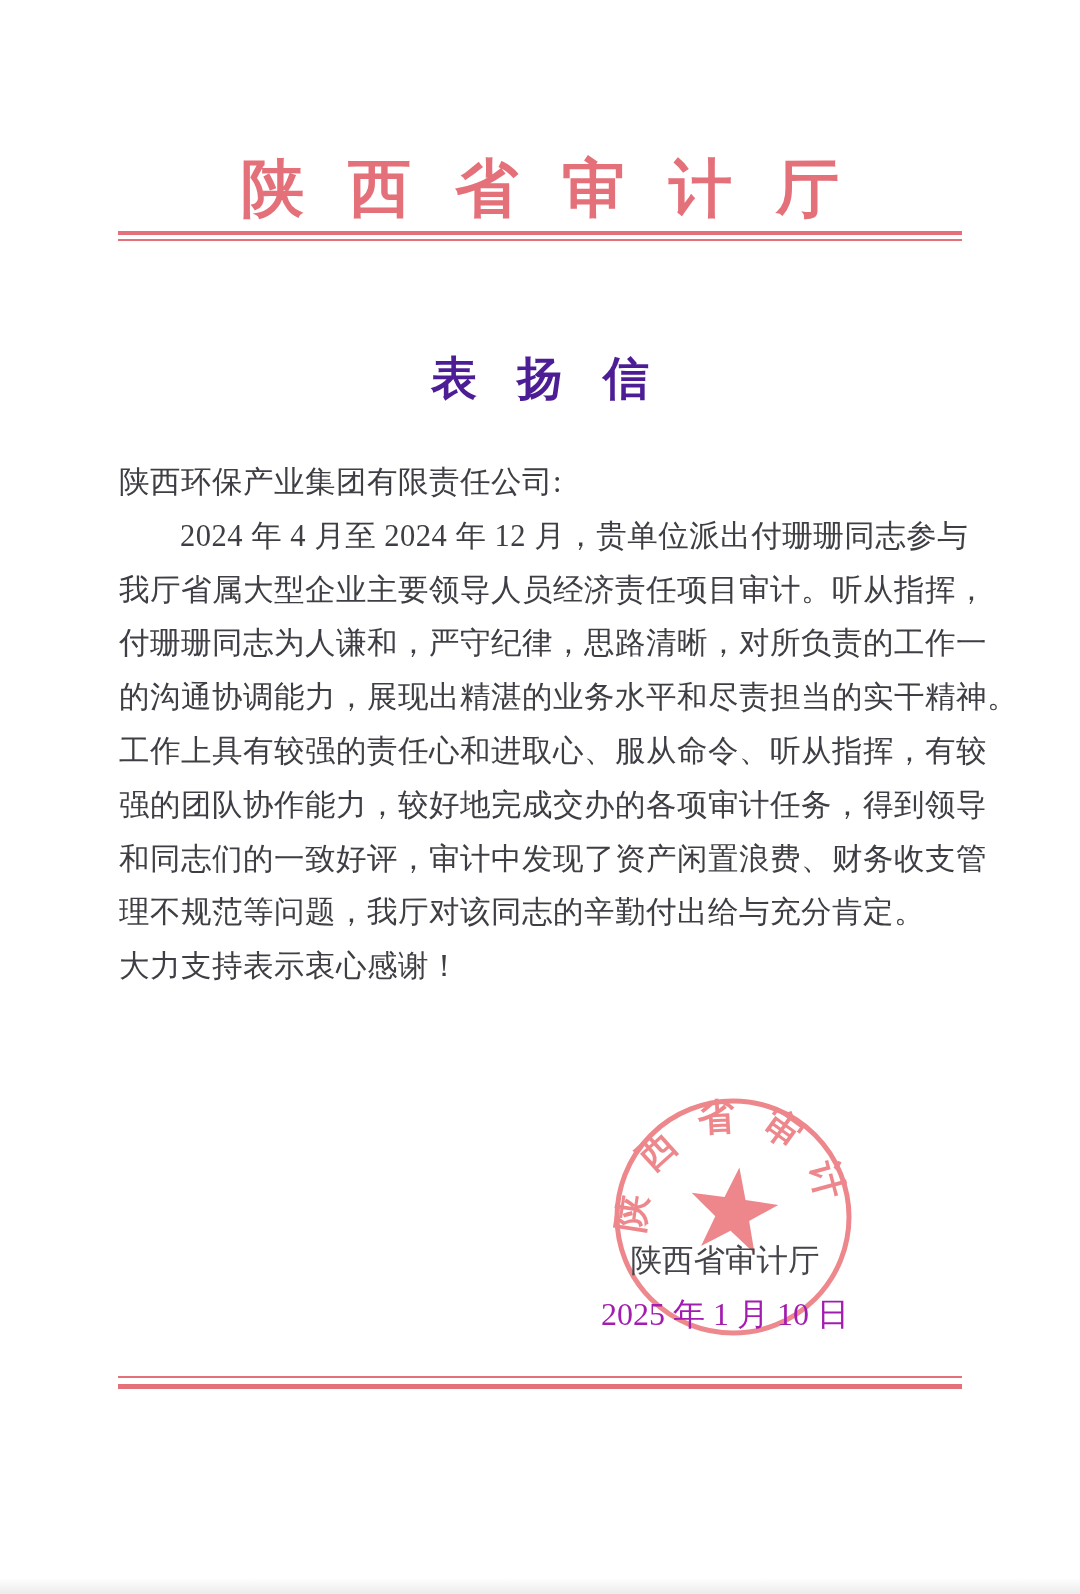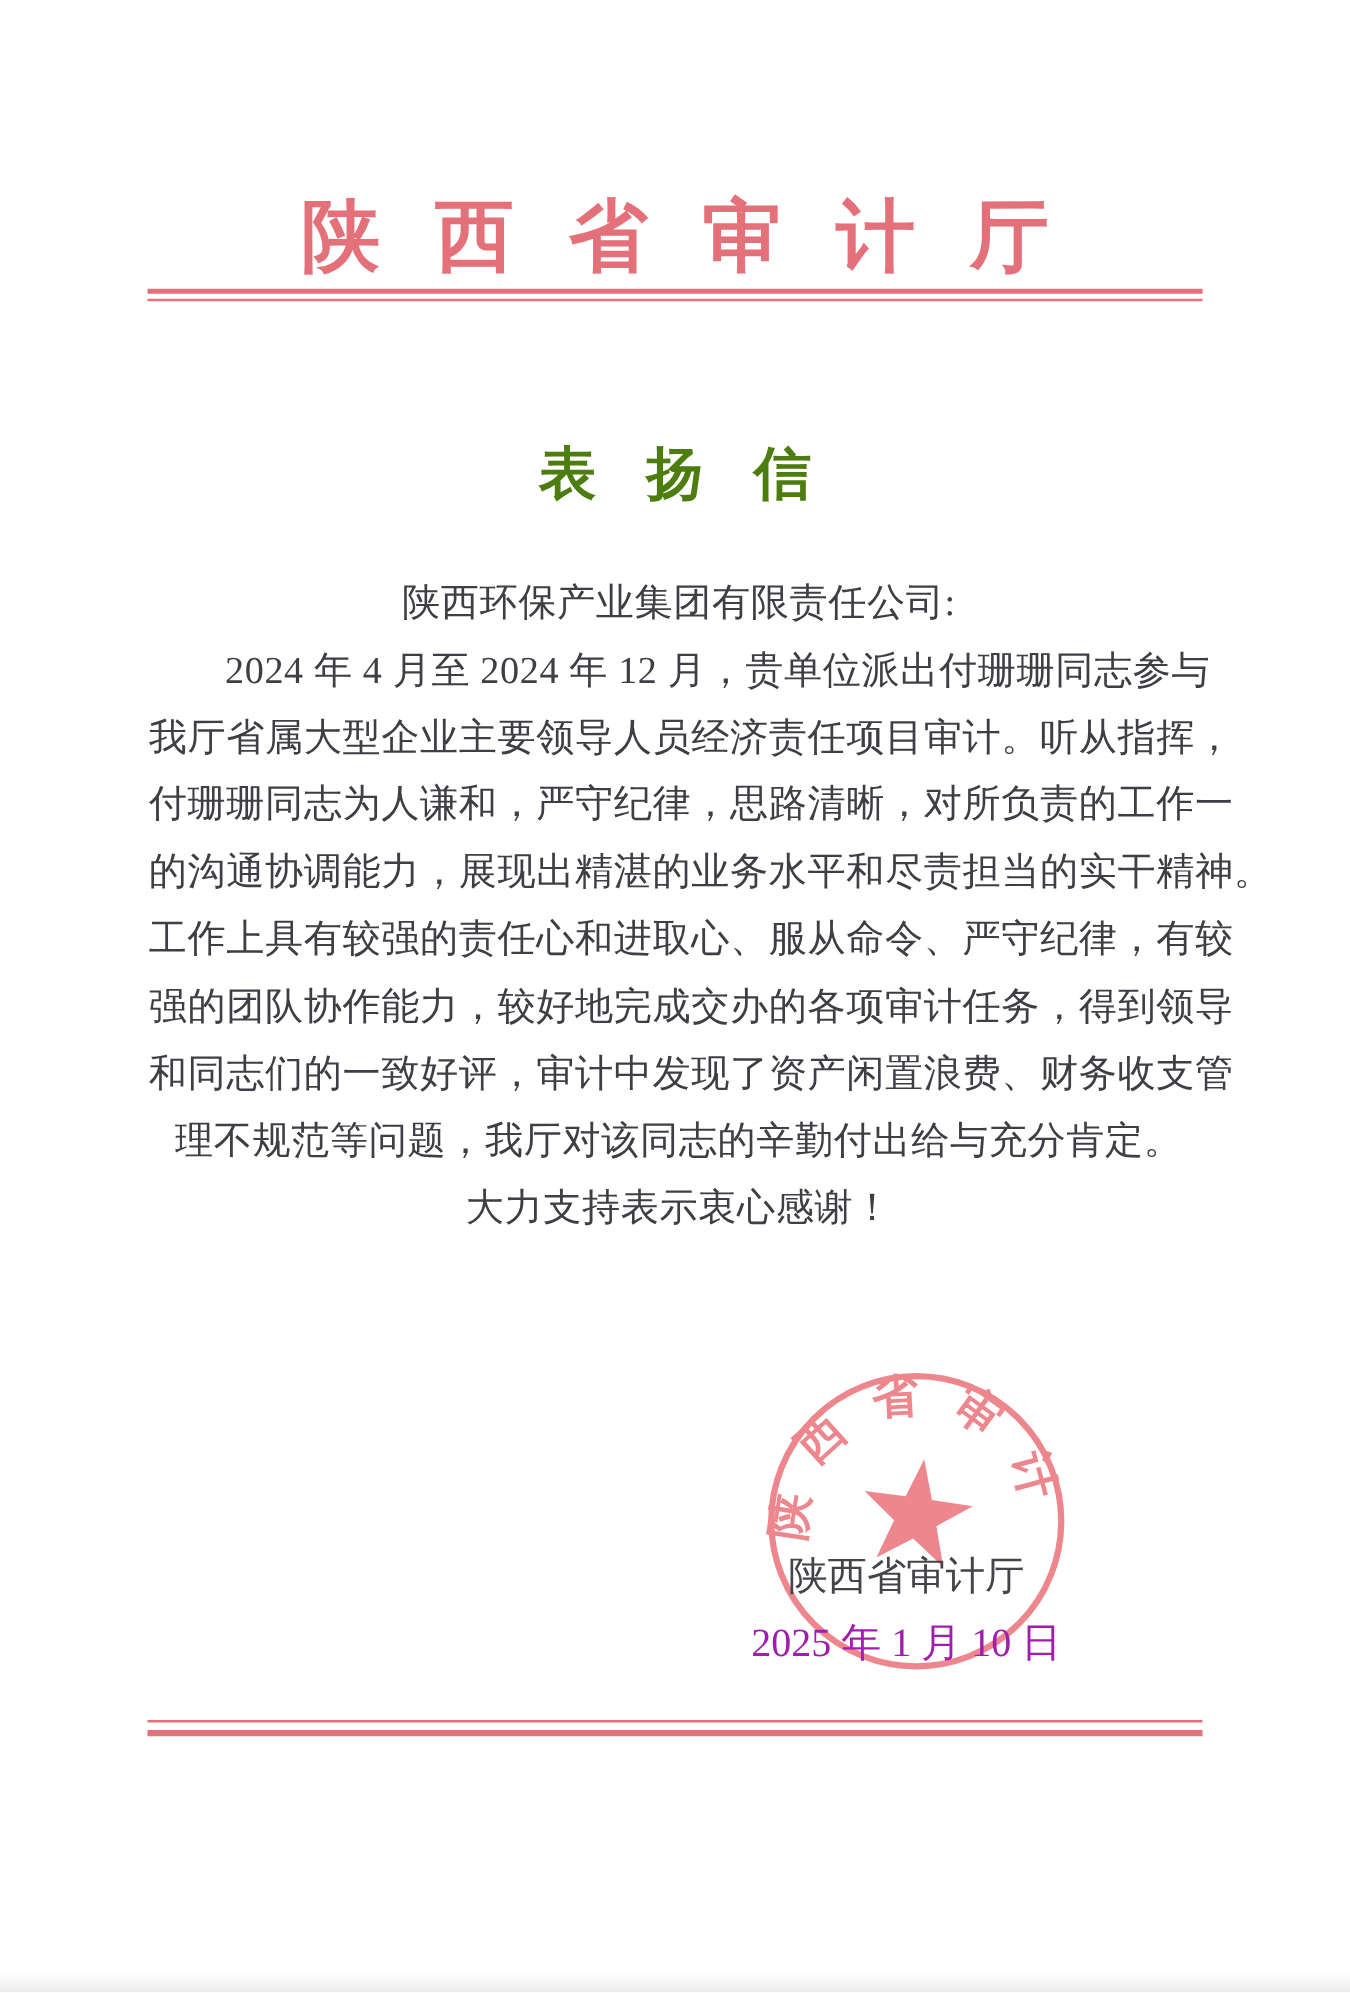--- a/index.html
+++ b/index.html
@@ -26,36 +26,35 @@
   }
   .rule{position:absolute;left:118px;right:118px;background:var(--accent);}
   .rule-top-thick{top:231px;height:4px;}
   .rule-top-thin{top:239px;height:2px;}
   .rule-bottom-thin{top:1376px;height:2px;}
   .rule-bottom-thick{top:1384px;height:5px;}
   
   .doc-title{
     position:absolute;top:348px;left:0;width:100%;
     text-align:center;
-    color:#4d7c0f;
+    color:#4c1d95;
     font-size:46px;font-weight:700;
     letter-spacing:40px;text-indent:40px;
     white-space:nowrap;
   }
   
   .body-block{
     position:absolute;left:119px;top:456px;width:848px;
     color:var(--ink);
     font-size:30.5px;
   }
   .line{
     height:53.8px;line-height:53.8px;
     white-space:nowrap;
     letter-spacing:0.5px;
-    text-align:center;
   }
   .indent{padding-left:61px;}
   .u-char{
     text-decoration:underline;
     text-underline-offset:6px;
     text-decoration-thickness:2px;
   }
   
   .seal{
     position:absolute;left:610px;top:1094px;
@@ -94,21 +93,21 @@
   <div class="rule rule-top-thin"></div>
 
   <div class="doc-title">表扬信</div>
 
   <div class="body-block">
     <div class="line">陕西环保产业集团有限责任公司:</div>
     <div class="line indent">2024 年 4 月至 2024 年 12 月，贵单位派出付珊珊同志参与</div>
     <div class="line">我厅省属大型企业主要领导人员经济责任项目审计。听从指挥，</div>
     <div class="line">付珊珊同志为人谦和，严守纪律，思路清晰，对所负责的工作一</div>
     <div class="line">的沟通协调能力，展现出精湛的业务水平和尽责担当的实干精神。</div>
-    <div class="line">工作上具有较强的责任心和进取心、服从命令、严守纪律，有较</div>
+    <div class="line">工作上具有较强的责任心和进取心、服从命令、听从指挥，有较</div>
     <div class="line">强的团队协作能力，较好地完成交办的各项审计任务，得到领导</div>
     <div class="line">和同志们的一致好评，审计中发现了资产闲置浪费、财务收支管</div>
     <div class="line">理不规范等问题，我厅对该同志的辛勤付出给与充分肯定。</div>
     <div class="line">大力支持表示衷心感谢！</div>
   </div>
 
   <div class="seal">
     <svg viewBox="0 0 246 246">
       <g opacity="0.78">
         <circle cx="123" cy="123" r="116" fill="none" stroke="#e8666d" stroke-width="5"></circle>

